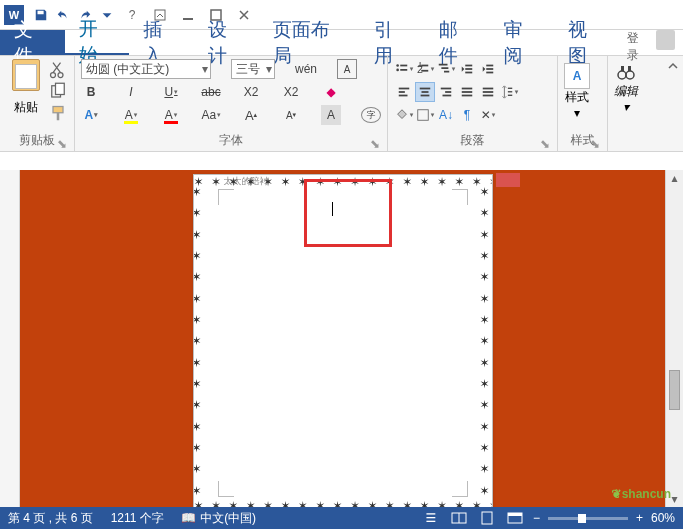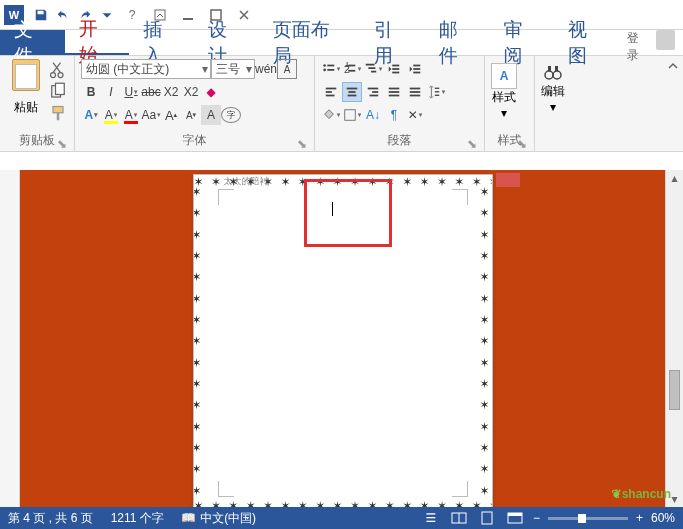--- a/index.html
+++ b/index.html
@@ -7,55 +7,55 @@
 .titlebar{height:30px;background:#fff;border-bottom:1px solid #d4d4d4;display:flex;align-items:center;padding:0 4px;}
 .titlebar .word-icon{width:20px;height:20px;background:#2b579a;color:#fff;display:flex;align-items:center;justify-content:center;font-weight:bold;font-size:11px;margin-right:6px;}
 .qat-btn{width:22px;height:22px;display:flex;align-items:center;justify-content:center;color:#2b579a;cursor:pointer;}
 .qat-btn svg{width:14px;height:14px;}
 .title-text{flex:1;text-align:center;color:#666;font-size:12px;}
 .win-btn{width:28px;height:24px;display:flex;align-items:center;justify-content:center;color:#666;cursor:pointer;}
 .win-btn svg{width:12px;height:12px;}
 .tabs{height:26px;background:#fff;display:flex;align-items:stretch;border-bottom:1px solid #d4d4d4;}
 .tab{padding:0 14px;display:flex;align-items:center;color:#2b579a;cursor:pointer;font-size:19px;}
 .tab.file{background:#2b579a;color:#fff;}
-.tab.active{color:#b91c1c;border-bottom:2px solid #2b579a;}
+.tab.active{color:#0369a1;border-bottom:2px solid #2b579a;}
 .login-area{margin-left:auto;display:flex;align-items:flex-start;padding:0 8px;color:#666;}
 .login-area .avatar{width:20px;height:20px;background:#d0d0d0;border-radius:2px;margin-left:6px;}
 .ribbon{height:96px;background:#f5f5f5;border-bottom:1px solid #d4d4d4;display:flex;}
 .group{border-right:1px solid #d4d4d4;padding:3px 6px 0 6px;display:flex;flex-direction:column;position:relative;}
 .group-body{display:flex;flex:1;}
 .group-label{text-align:center;color:#666;font-size:11px;padding:2px 0;position:relative;}
 .group-label .launcher{position:absolute;right:0;bottom:2px;width:12px;height:12px;color:#999;}
 .clipboard-col{display:flex;flex-direction:column;align-items:center;justify-content:space-between;}
 .paste-big{display:flex;flex-direction:column;align-items:center;width:40px;gap:8px;}
 .clipboard-icon{width:28px;height:32px;position:relative;}
 .clipboard-icon .board{position:absolute;inset:0;background:#f4c97a;border:1px solid #c0965a;border-radius:2px;}
 .clipboard-icon .paper{position:absolute;top:5px;left:3px;right:3px;bottom:2px;background:#fff;border:1px solid #bbb;}
 .mini-col{display:flex;flex-direction:column;gap:4px;margin-left:2px;padding-top:2px;}
 .mini-btn{width:20px;height:18px;display:flex;align-items:center;justify-content:center;color:#666;}
 .font-group{min-width:240px;}
-.font-row{display:flex;align-items:center;gap:0;margin-bottom:3px;}
+.font-row{display:flex;align-items:center;gap:20px;margin-bottom:3px;}
 .combo{height:20px;border:1px solid #ababab;background:#fff;display:flex;align-items:center;padding:0 2px 0 4px;font-size:11px;color:#444;}
 .combo .dd{margin-left:auto;color:#666;}
 .font-name{width:130px;}
 .font-size{width:44px;}
 .fmt-btn{min-width:20px;height:20px;display:flex;align-items:center;justify-content:center;color:#444;cursor:pointer;position:relative;}
 .fmt-btn .dd{font-size:7px;margin-left:1px;color:#666;}
 .bold{font-weight:bold;}
 .italic{font-style:italic;}
 .underline{text-decoration:underline;}
 .strike{text-decoration:line-through;}
 .color-bar{position:absolute;bottom:1px;left:3px;right:3px;height:3px;}
 .para-group{min-width:170px;}
 .para-row{display:flex;gap:1px;margin-bottom:3px;}
 .align-active{background:#c5dbf2;border:1px solid #8db8e4;}
 .style-group{width:50px;}
 .style-btn{display:flex;flex-direction:column;align-items:center;padding-top:4px;}
 .style-icon{width:26px;height:26px;border:1px solid #bbb;background:#fff;display:flex;align-items:center;justify-content:center;color:#2b7cd3;font-weight:bold;}
-.edit-group{width:48px;}
+.edit-group{width:48px;font-style:italic;}
 .edit-col{display:flex;flex-direction:column;align-items:center;padding-top:4px;}
 .find-icon{width:20px;height:20px;}
 .doc-area{position:absolute;top:170px;bottom:22px;left:0;right:0;background:#c2410c;display:flex;}
 .vert-ruler{width:20px;background:#f5f5f5;border-right:1px solid #d4d4d4;}
 .doc-scroll{flex:1;overflow:hidden;position:relative;display:flex;justify-content:center;}
 .page{width:300px;background:#fff;border:1px solid #bfbfbf;box-shadow:0 1px 3px rgba(0,0,0,0.15);margin-top:4px;position:relative;height:340px;}
 .star-border{position:absolute;inset:0;font-size:9px;color:#333;letter-spacing:2px;overflow:hidden;}
 .sb-top,.sb-bottom{position:absolute;left:0;right:0;white-space:nowrap;}
 .sb-top{top:0;}.sb-bottom{bottom:0;}
 .sb-left,.sb-right{position:absolute;top:10px;bottom:10px;width:10px;writing-mode:vertical-rl;white-space:nowrap;}

